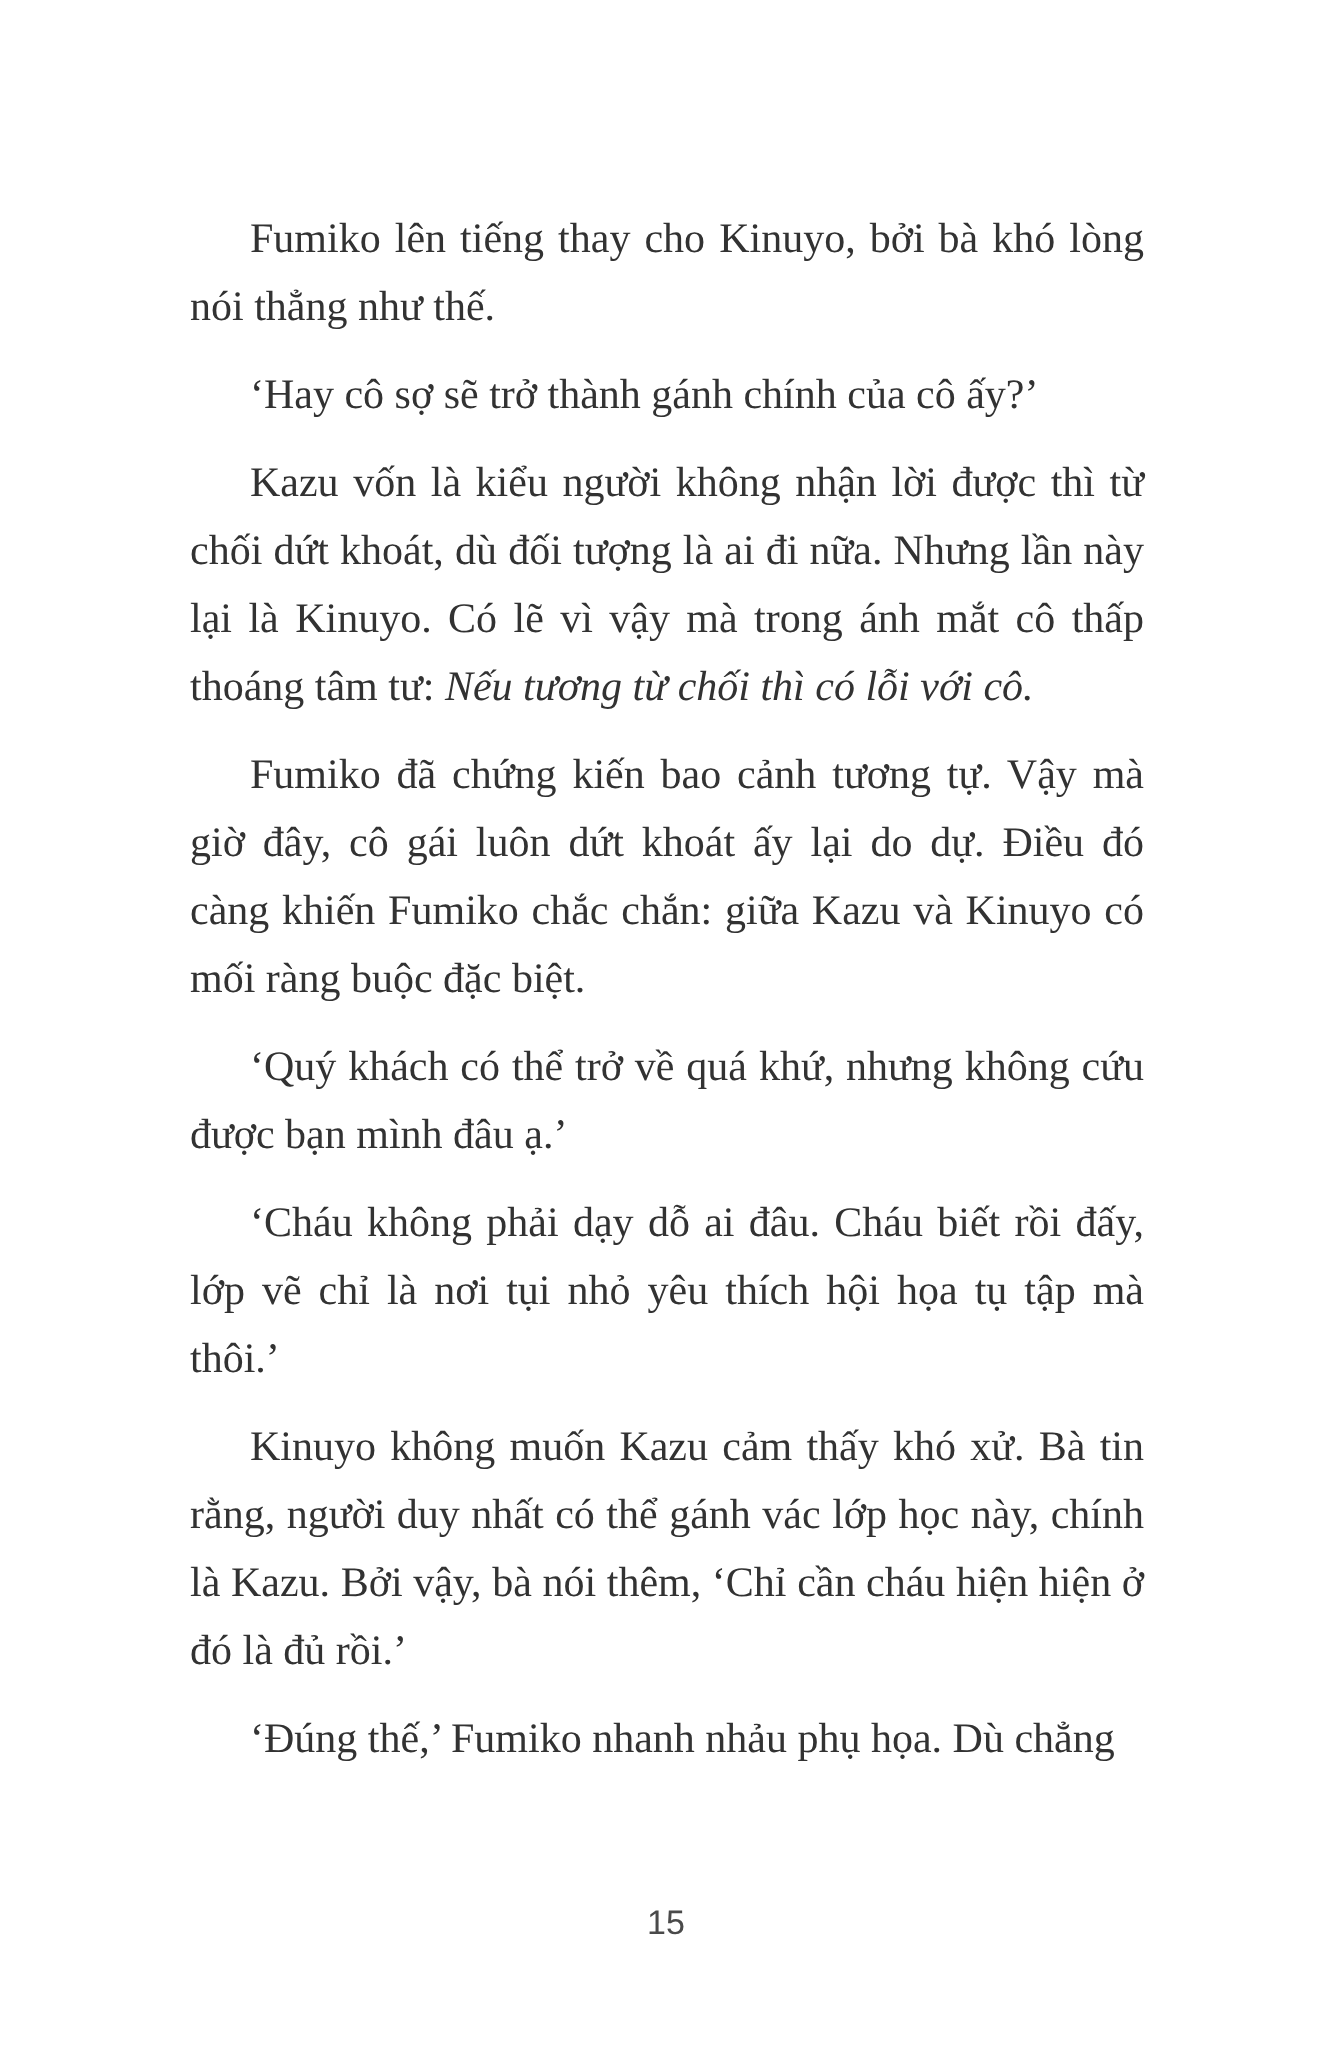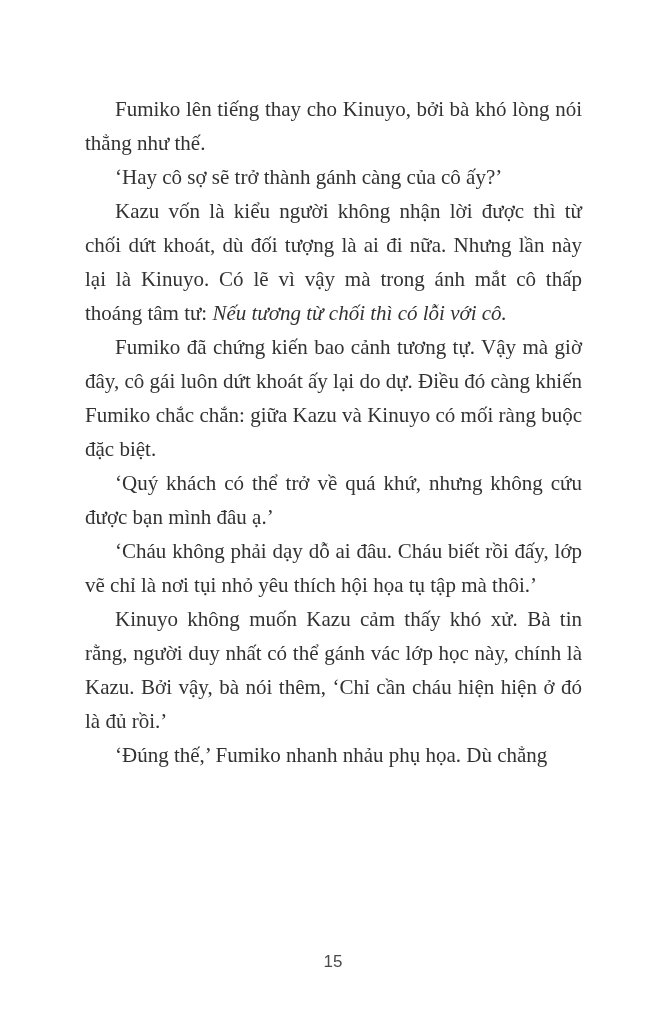--- a/index.html
+++ b/index.html
@@ -24,21 +24,21 @@
     left: 85px;
     width: 497px;
     top: 92px;
     color: #323232;
     font-size: 21px;
     line-height: 34px;
     text-align: justify;
     text-justify: inter-word;
   }
   .text-block p {
-    margin: 0;
+    margin: 10px;
     text-indent: 30px;
   }
   .italic {
     font-style: italic;
   }
   .page-number {
     position: absolute;
     bottom: 52px;
     left: 0;
     width: 100%;
@@ -47,21 +47,21 @@
     font-size: 17px;
     color: #4a4a4a;
   }
 </style>
 </head>
 <body>
 
 <div class="book-page">
   <div class="text-block">
       <p><span>Fumiko lên tiếng thay cho Kinuyo, bởi bà khó lòng nói thẳng như thế.</span></p>
-      <p><span>‘Hay cô sợ sẽ trở thành gánh càng của cô ấy?’</span></p>
+      <p><span>‘Hay cô sợ sẽ trở thành gánh chính của cô ấy?’</span></p>
       <p><span>Kazu vốn là kiểu người không nhận lời được thì từ chối dứt khoát, dù đối tượng là ai đi nữa. Nhưng lần này lại là Kinuyo. Có lẽ vì vậy mà trong ánh mắt cô thấp thoáng tâm tư: </span><span class="italic">Nếu tương từ chối thì có lỗi với cô.</span></p>
       <p><span>Fumiko đã chứng kiến bao cảnh tương tự. Vậy mà giờ đây, cô gái luôn dứt khoát ấy lại do dự. Điều đó càng khiến Fumiko chắc chắn: giữa Kazu và Kinuyo có mối ràng buộc đặc biệt.</span></p>
       <p><span>‘Quý khách có thể trở về quá khứ, nhưng không cứu được bạn mình đâu ạ.’</span></p>
       <p><span>‘Cháu không phải dạy dỗ ai đâu. Cháu biết rồi đấy, lớp vẽ chỉ là nơi tụi nhỏ yêu thích hội họa tụ tập mà thôi.’</span></p>
       <p><span>Kinuyo không muốn Kazu cảm thấy khó xử. Bà tin rằng, người duy nhất có thể gánh vác lớp học này, chính là Kazu. Bởi vậy, bà nói thêm, ‘Chỉ cần cháu hiện hiện ở đó là đủ rồi.’</span></p>
       <p><span>‘Đúng thế,’ Fumiko nhanh nhảu phụ họa. Dù chẳng</span></p>
     </div>
   <div class="page-number">15</div>
 </div>
 

